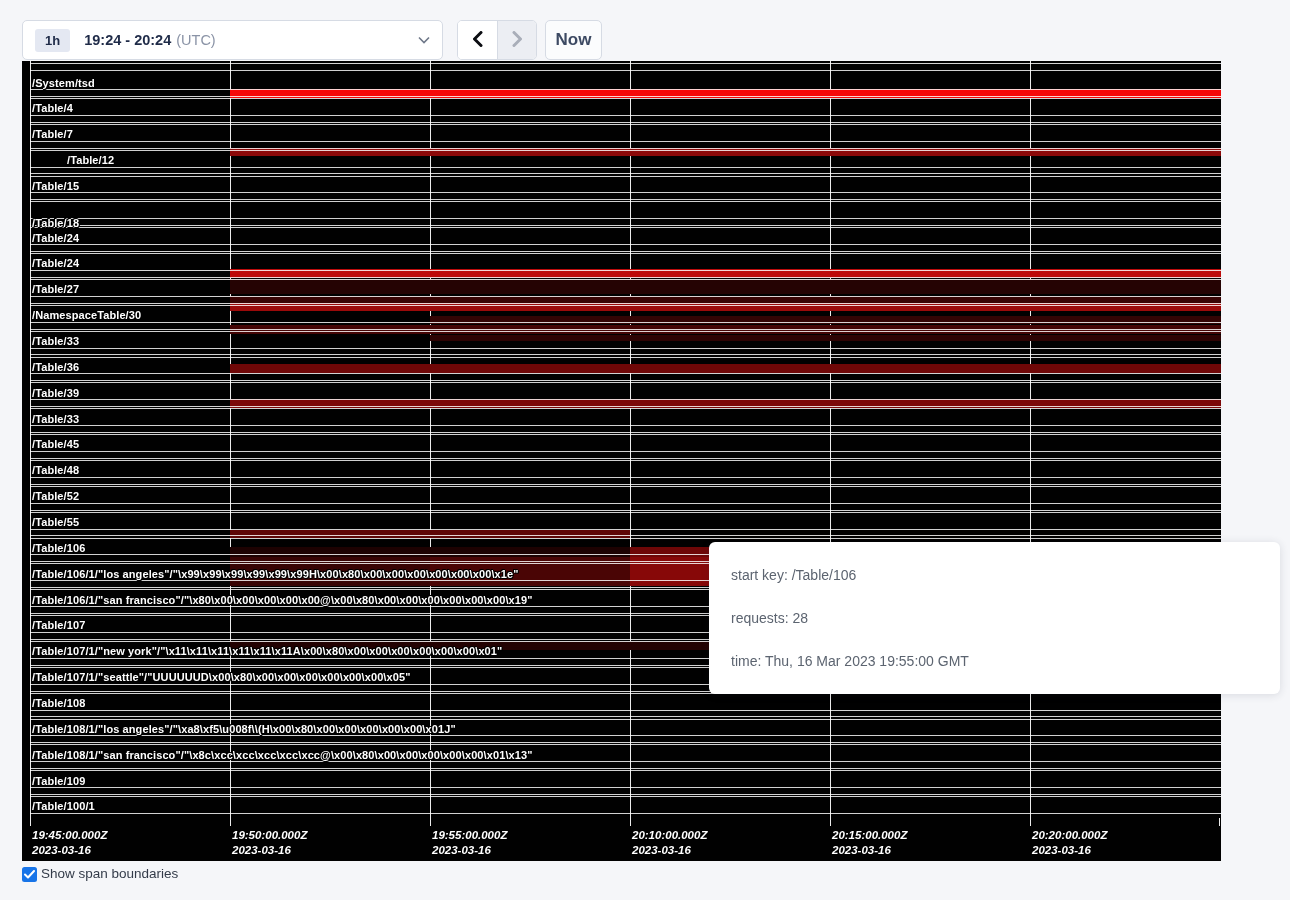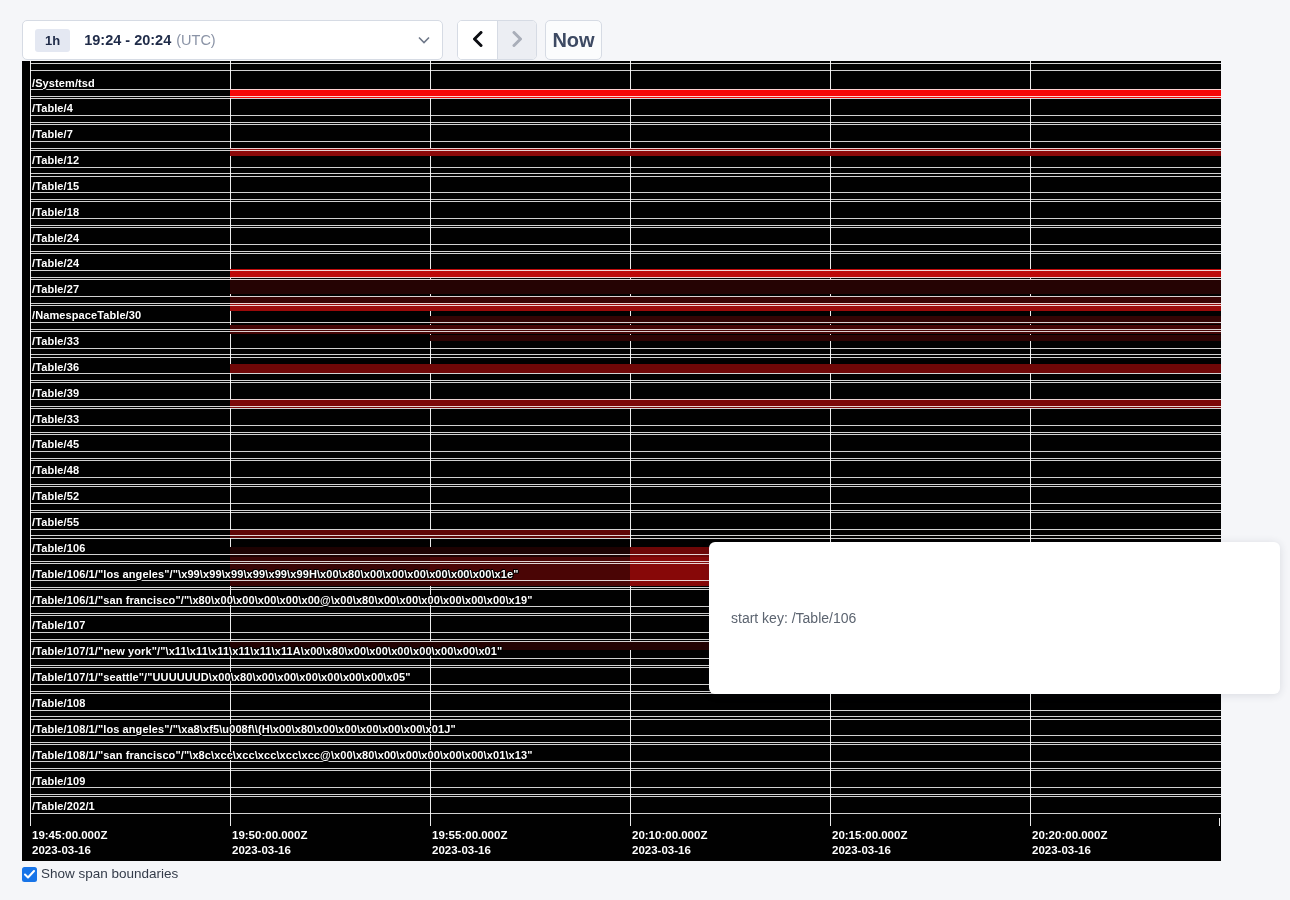--- a/index.html
+++ b/index.html
@@ -30,37 +30,37 @@
   }
   .btn-arrow {
     width:50%; height:100%; display:flex; align-items:center; justify-content:center;
     border:none; background:#fff; cursor:pointer;
   }
   .btn-arrow.disabled { background:#eceef3; cursor:default; }
   .btn-arrow + .btn-arrow { border-left:1px solid #d6dbe4; }
   .btn-now {
     position:absolute; left:545px; top:20px; width:57px; height:40px;
     background:#fbfcfd; border:1px solid #d6dbe4; border-radius:5px;
-    color:#3d4a63; font-weight:bold; font-size:20px; cursor:pointer;
+    color:#3d4a63; font-weight:bold; font-size:17px; cursor:pointer;
     font-family:"Liberation Sans", sans-serif;
   }
   
   #hm-canvas {
     position:absolute; left:22px; top:61px; width:1199px; height:800px;
     background:#010101; overflow:hidden;
   }
   .grid-v { position:absolute; top:0; width:1px; background:rgba(255,255,255,0.92); }
   .line-h { position:absolute; height:1px; background:rgba(255,255,255,0.82); }
   .heat-band { position:absolute; }
   .row-label {
     position:absolute; left:10px; color:#ffffff; font-size:11px; font-weight:bold;
     white-space:nowrap; letter-spacing:0.1px;
     text-shadow:1px 0 0 #000, -1px 0 0 #000, 0 1px 0 #000, 0 -1px 0 #000, 1px 1px 0 #000, -1px -1px 0 #000;
   }
-  .axis-label { position:absolute; color:#ffffff; font-size:11.5px; font-weight:bold; line-height:15px; white-space:nowrap; }
+  .axis-label { position:absolute; color:#ffffff; font-size:11.5px; font-weight:bold; line-height:15px; white-space:nowrap;font-style:italic; }
   
   .hm-tooltip {
     position:absolute; left:709px; top:542px; width:571px; height:152px;
     background:#ffffff; border-radius:6px; box-shadow:0 1px 8px rgba(40,50,70,0.14);
     padding:12px 22px; z-index:10; display:flex; flex-direction:column; justify-content:space-around;
   }
   .hm-tooltip div { color:#5c6470; font-size:14px; white-space:nowrap; }
   
   .footer-check {
     position:absolute; left:22px; top:866px; display:flex; align-items:flex-start; cursor:pointer;
@@ -213,23 +213,23 @@
     <div class="line-h" style="left: 8px; top: 700px; width: 1191px; z-index: 3;"></div>
     <div class="line-h" style="left: 8px; top: 709px; width: 1191px; z-index: 3;"></div>
     <div class="line-h" style="left: 8px; top: 707px; width: 1191px; z-index: 3;"></div>
     <div class="line-h" style="left: 8px; top: 726px; width: 1191px; z-index: 3;"></div>
     <div class="line-h" style="left: 8px; top: 735px; width: 1191px; z-index: 3;"></div>
     <div class="line-h" style="left: 8px; top: 733px; width: 1191px; z-index: 3;"></div>
     <div class="line-h" style="left: 8px; top: 752px; width: 1191px; z-index: 3;"></div>
     <div class="row-label" style="top: 16px; z-index: 4;">/System/tsd</div>
     <div class="row-label" style="top: 41px; z-index: 4;">/Table/4</div>
     <div class="row-label" style="top: 67px; z-index: 4;">/Table/7</div>
-    <div class="row-label" style="top: 93px; z-index: 4;">/Table/12</div>
+    <div class="row-label" style="top: 93px; z-index: 4; margin-left: 35px;">/Table/12</div>
     <div class="row-label" style="top: 119px; z-index: 4;">/Table/15</div>
-    <div class="row-label" style="top: 145px; z-index: 4;">/Table/18</div>
+    <div class="row-label" style="top: 156px; z-index: 4;">/Table/18</div>
     <div class="row-label" style="top: 171px; z-index: 4;">/Table/24</div>
     <div class="row-label" style="top: 196px; z-index: 4;">/Table/24</div>
     <div class="row-label" style="top: 222px; z-index: 4;">/Table/27</div>
     <div class="row-label" style="top: 248px; z-index: 4;">/NamespaceTable/30</div>
     <div class="row-label" style="top: 274px; z-index: 4;">/Table/33</div>
     <div class="row-label" style="top: 300px; z-index: 4;">/Table/36</div>
     <div class="row-label" style="top: 326px; z-index: 4;">/Table/39</div>
     <div class="row-label" style="top: 352px; z-index: 4;">/Table/33</div>
     <div class="row-label" style="top: 377px; z-index: 4;">/Table/45</div>
     <div class="row-label" style="top: 403px; z-index: 4;">/Table/48</div>
@@ -238,21 +238,21 @@
     <div class="row-label" style="top: 481px; z-index: 4;">/Table/106</div>
     <div class="row-label" style="top: 507px; z-index: 4;">/Table/106/1/"los angeles"/"\x99\x99\x99\x99\x99\x99H\x00\x80\x00\x00\x00\x00\x00\x00\x1e"</div>
     <div class="row-label" style="top: 533px; z-index: 4;">/Table/106/1/"san francisco"/"\x80\x00\x00\x00\x00\x00@\x00\x80\x00\x00\x00\x00\x00\x00\x19"</div>
     <div class="row-label" style="top: 558px; z-index: 4;">/Table/107</div>
     <div class="row-label" style="top: 584px; z-index: 4;">/Table/107/1/"new york"/"\x11\x11\x11\x11\x11\x11A\x00\x80\x00\x00\x00\x00\x00\x00\x01"</div>
     <div class="row-label" style="top: 610px; z-index: 4;">/Table/107/1/"seattle"/"UUUUUUD\x00\x80\x00\x00\x00\x00\x00\x00\x05"</div>
     <div class="row-label" style="top: 636px; z-index: 4;">/Table/108</div>
     <div class="row-label" style="top: 662px; z-index: 4;">/Table/108/1/"los angeles"/"\xa8\xf5\u008f\\(H\x00\x80\x00\x00\x00\x00\x00\x01J"</div>
     <div class="row-label" style="top: 688px; z-index: 4;">/Table/108/1/"san francisco"/"\x8c\xcc\xcc\xcc\xcc\xcc@\x00\x80\x00\x00\x00\x00\x00\x01\x13"</div>
     <div class="row-label" style="top: 714px; z-index: 4;">/Table/109</div>
-    <div class="row-label" style="top: 739px; z-index: 4;">/Table/202/1</div>
+    <div class="row-label" style="top: 739px; z-index: 4;">/Table/100/1</div>
     <div class="axis-label" style="left: 10px; top: 767px; z-index: 4;">
       <div>19:45:00.000Z</div>
       <div>2023-03-16</div>
     </div>
     <div class="axis-label" style="left: 210px; top: 767px; z-index: 4;">
       <div>19:50:00.000Z</div>
       <div>2023-03-16</div>
     </div>
     <div class="axis-label" style="left: 410px; top: 767px; z-index: 4;">
       <div>19:55:00.000Z</div>
@@ -267,20 +267,22 @@
       <div>2023-03-16</div>
     </div>
     <div class="axis-label" style="left: 1010px; top: 767px; z-index: 4;">
       <div>20:20:00.000Z</div>
       <div>2023-03-16</div>
     </div>
   </div>
 
 <div class="hm-tooltip" id="hm-tooltip">
     <div>start key: /Table/106</div>
+    <div>requests: 28</div>
+    <div>time: Thu, 16 Mar 2023 19:55:00 GMT</div>
   </div>
 
 <label class="footer-check">
   <span class="checkbox" id="span-checkbox" style="background: rgb(23, 116, 232);">
     <svg width="11" height="9" viewBox="0 0 11 9">
         <polyline points="1,4.5 4,7.5 10,1" fill="none" stroke="#ffffff" stroke-width="2" stroke-linecap="round" stroke-linejoin="round"></polyline>
       </svg>
   </span>
   <span>Show span boundaries</span>
 </label>

